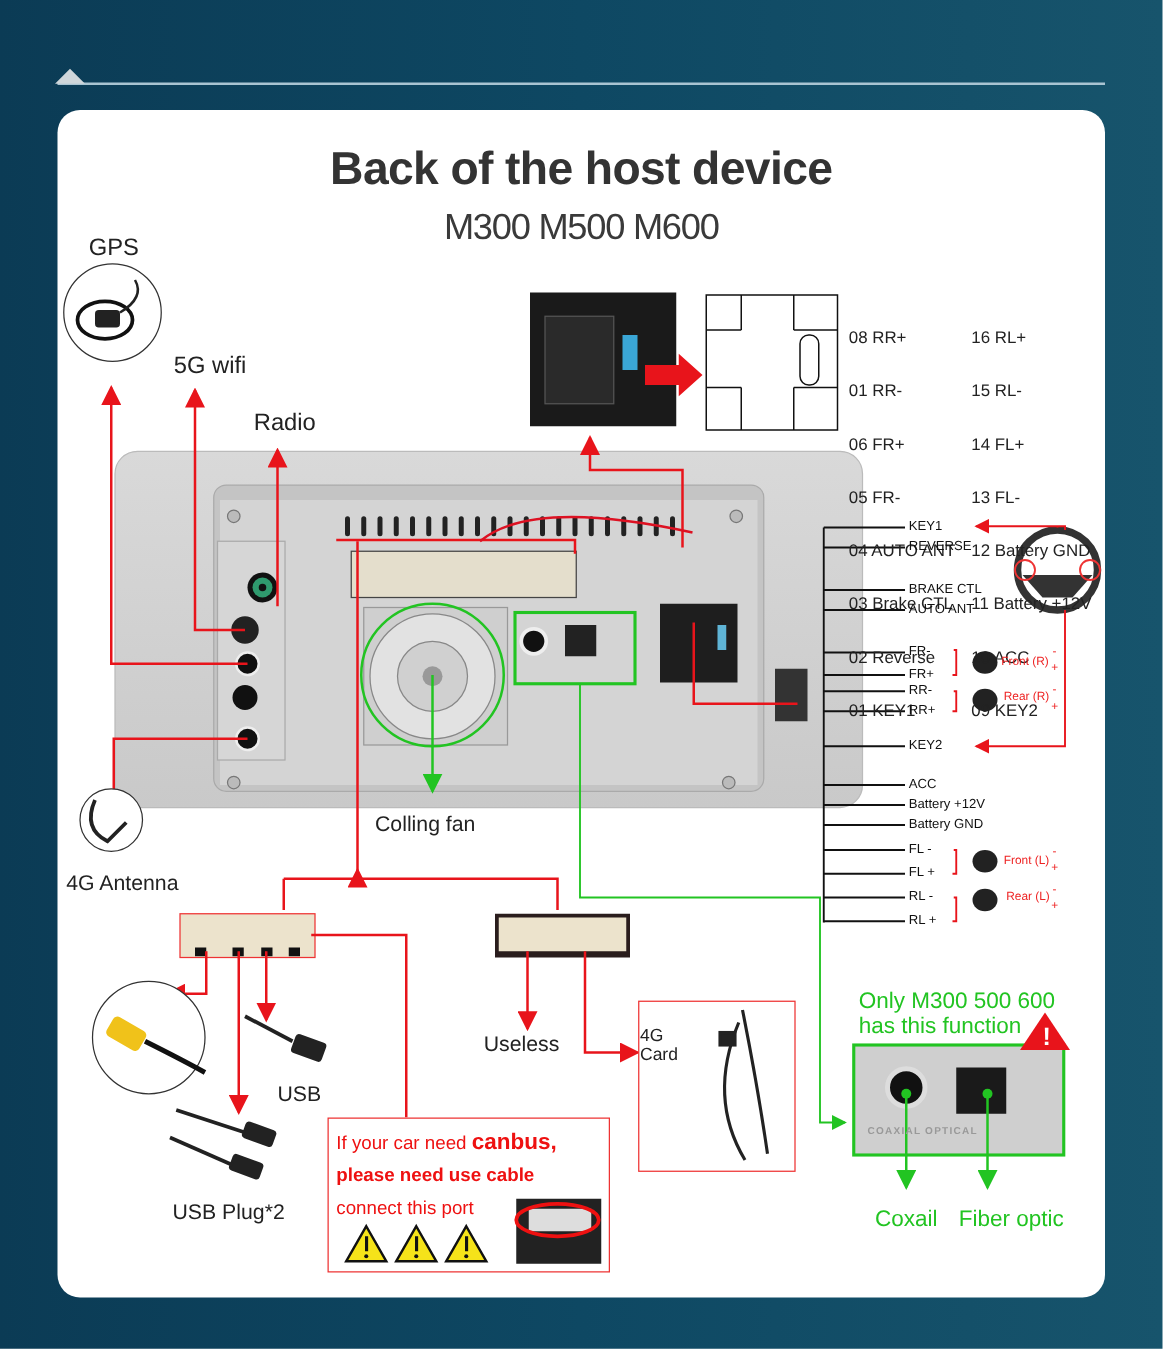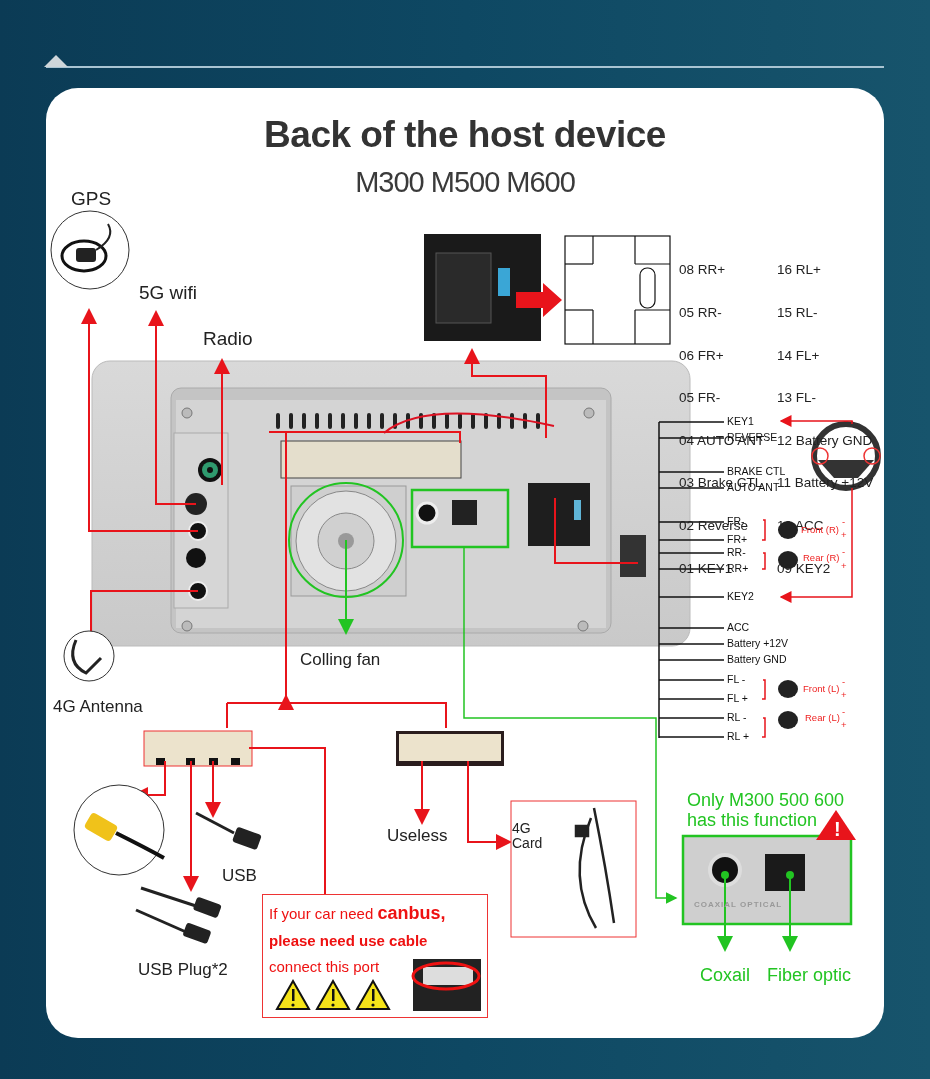--- a/index.html
+++ b/index.html
@@ -1,21 +1,21 @@
 <!DOCTYPE html>
 <html><head>
 <meta charset="utf-8">
 <style>
   html,body{margin:0;padding:0;}
   body{width:930px;height:1079px;overflow:hidden;position:relative;
     background:linear-gradient(90deg,#0b3b55 0%,#0e4863 50%,#17546c 100%);
     font-family:"Liberation Sans",sans-serif;}
   .topline{position:absolute;left:46px;top:66px;width:838px;height:2px;background:#a9c4d2;}
   .toptri{position:absolute;left:44px;top:55px;width:0;height:0;border-left:12px solid transparent;border-right:12px solid transparent;border-bottom:12px solid #cfd6da;}
-  .card{position:absolute;left:46px;top:88px;width:838px;height:950px;background:#fff;border-radius:32px;overflow:hidden;}
+  .card{position:absolute;left:46px;top:88px;width:838px;height:950px;background:#fff;border-radius:18px;overflow:hidden;}
   .abs{position:absolute;}
   .title{left:0;width:838px;top:26px;text-align:center;font-size:37px;font-weight:bold;color:#333;letter-spacing:-0.5px;}
   .subtitle{left:0;width:838px;top:78px;text-align:center;font-size:29px;color:#3a3a3a;letter-spacing:-1px;}
   .lbl{position:absolute;font-size:19px;color:#222;white-space:nowrap;}
   .pin{position:absolute;font-size:13.5px;color:#222;line-height:14.2px;white-space:pre;}
   .wire{position:absolute;font-size:10.5px;color:#111;white-space:nowrap;}
   .spk{position:absolute;font-size:9.5px;color:#e22;white-space:nowrap;}
   .green-title{position:absolute;font-size:18px;color:#22c422;line-height:20px;}
   .green-lbl{position:absolute;font-size:18px;color:#22c422;white-space:nowrap;}
   .canbus{position:absolute;left:216px;top:806px;width:224px;height:122px;border:1px solid #e33;background:#fff;}
@@ -258,21 +258,21 @@
   </svg>
 
   <div class="lbl" style="left:25px;top:100px;">GPS</div>
   <div class="lbl" style="left:93px;top:194px;">5G wifi</div>
   <div class="lbl" style="left:157px;top:240px;">Radio</div>
   <div class="lbl" style="left:7px;top:609px;font-size:17px;">4G Antenna</div>
   <div class="lbl" style="left:254px;top:562px;font-size:17px;">Colling fan</div>
 
   <div class="pin" style="left:633px;top:147px;">
     <div>08 RR+</div>
-    <div>05 RR-</div>
+    <div>01 RR-</div>
     <div>06 FR+</div>
     <div>05 FR-</div>
     <div>04 AUTO ANT</div>
     <div>03 Brake CTL</div>
     <div>02 Reverse</div>
     <div>01 KEY1</div>
   </div>
   <div class="pin" style="left:731px;top:147px;">
     <div>16 RL+</div>
     <div>15 RL-</div>

